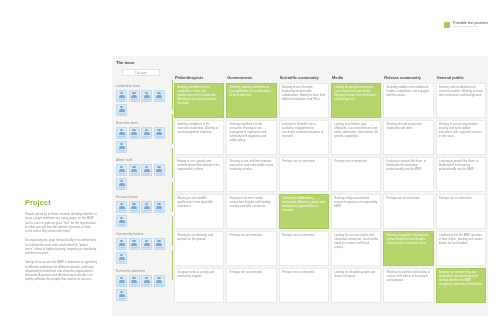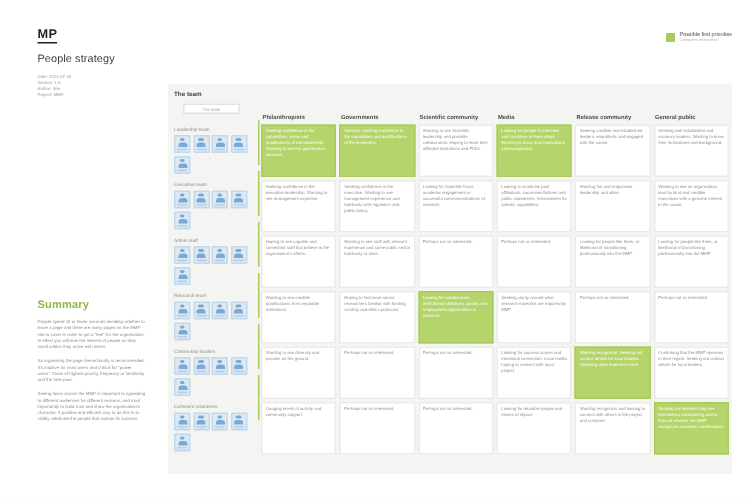--- a/index.html
+++ b/index.html
@@ -91,41 +91,31 @@
   
   .tick {
     position: absolute; left: 60px; width: 1.4px; background: #a8cc5c;
   }
 </style>
 </head>
 <body>
 
 <div id="slide">
 
-  <div class="title-block">
-    <div class="logo">MP</div>
-    <div class="subtitle">People strategy</div>
-    <div class="meta">
-      <div>Date: 2024-07-20</div>
-      <div>Version: 1.0</div>
-      <div>Author: Site</div>
-      <div>Project: MMP</div>
-    </div>
-  </div>
 
   <div class="legend">
     <span class="legend-swatch"></span>
     <span class="legend-text">
       <span class="legend-label">Possible first priorities</span>
       <span class="legend-sub">Categories researched</span>
     </span>
   </div>
 
   <div class="summary">
-    <div class="summary-title">Summary</div>
+    <div class="summary-title">Project</div>
     <p>People spend 10 or fewer seconds deciding whether to leave a page and there are many pages on the MMP site to cover in order to get a "feel" for the organisation. In effect you will lose the interest of people as they scroll unless they arrive with intent.</p>
     <p>So organising the page hierarchically is recommended. It's intuitive for most users and critical for "power users": those of highest priority, frequency or familiarity and the time-poor.</p>
     <p>Seeing faces across the MMP is important to appealing to different audiences for different reasons, and most importantly to build trust and show the organisation's character. A positive and efficient way to do this is to visibly celebrate the people that sustain its success.</p>
   </div>
 
   <div class="panel">
     <div class="panel-title">The team</div>
     <div class="chip">The team</div>
     <div class="grid" id="grid">
         <div class="corner"></div>

